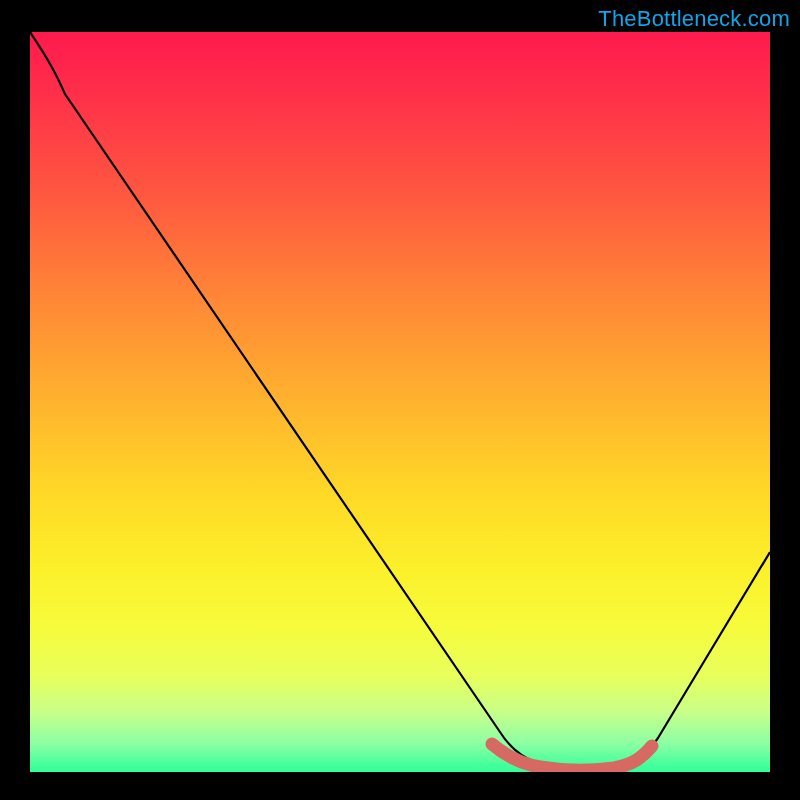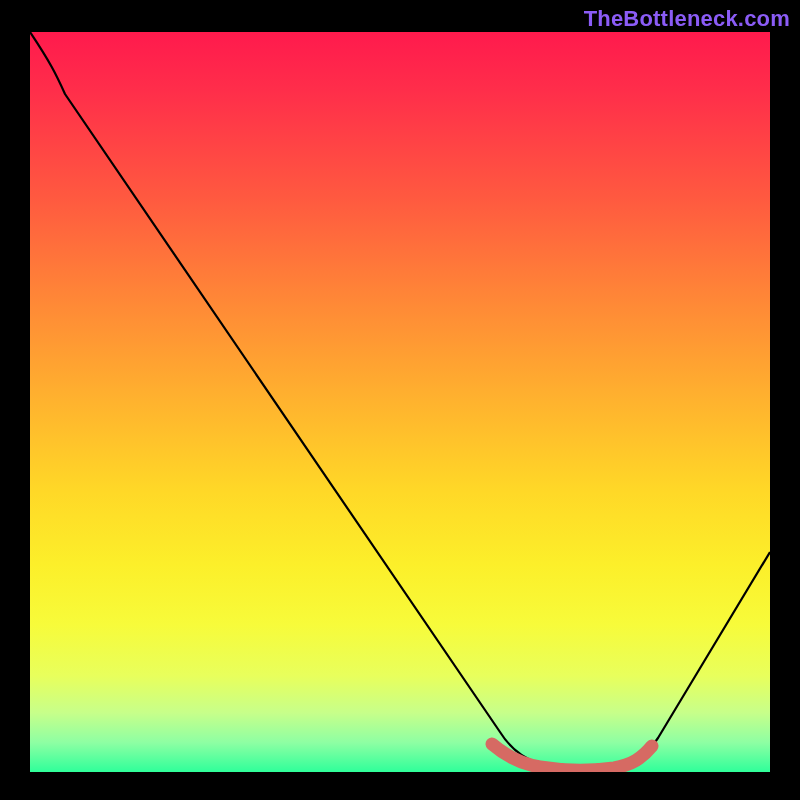--- a/index.html
+++ b/index.html
@@ -14,24 +14,24 @@
   .frame {
     position: absolute;
     left: 0; top: 0;
     width: 800px; height: 800px;
     background: #000;
   }
   .watermark {
     position: absolute;
     top: 6px;
     right: 10px;
-    color: #8b5cf6;
+    color: #0ea5e9;
     font-size: 22px;
     letter-spacing: 0.2px;
-    font-weight: 700;
+    font-weight: 400;
     z-index: 50;
   }
   .plot {
     position: absolute;
     left: 30px;
     top: 32px;
     width: 740px;
     height: 740px;
     overflow: hidden;
   }

